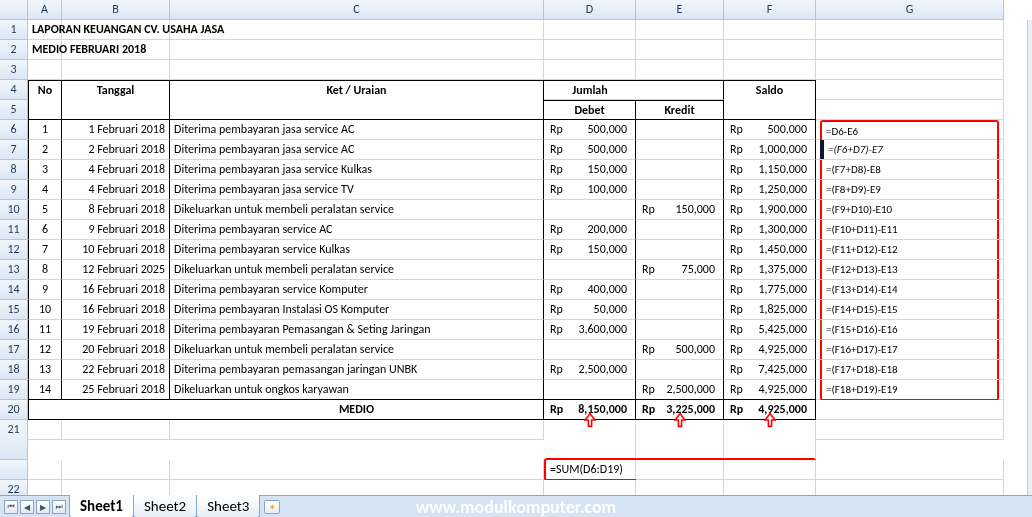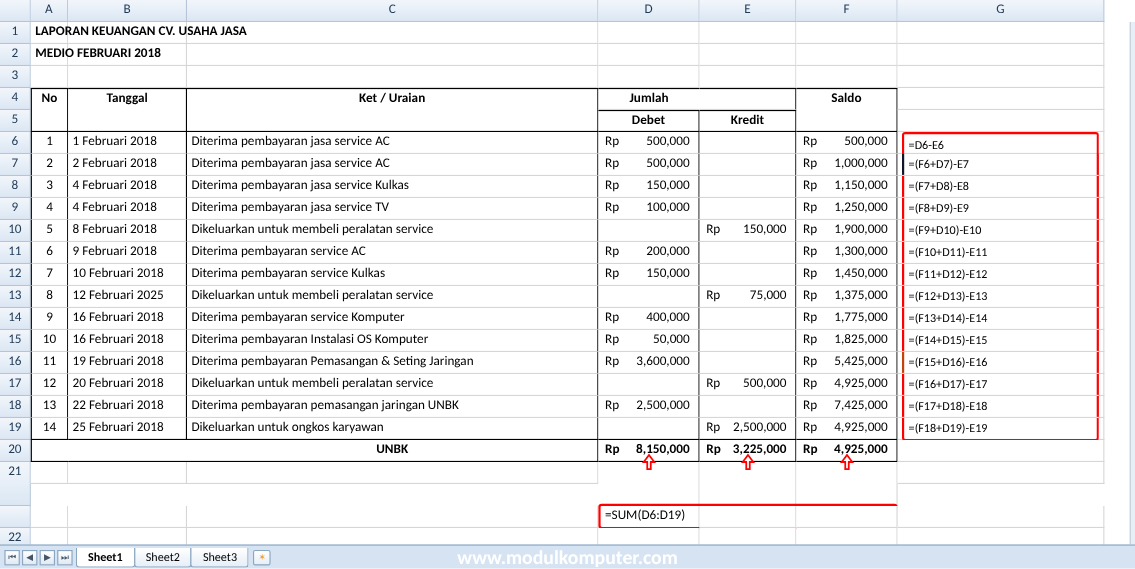--- a/index.html
+++ b/index.html
@@ -9,31 +9,31 @@
 .colhead { background: linear-gradient(#f2f6fb, #dbe7f4); border-right: 1px solid #b5c5d7; border-bottom: 1px solid #b5c5d7; text-align: center; font-size: 12px; line-height: 19px; color: #1f3a57; height: 20px; }
 .colhead.corner { background: linear-gradient(#f2f6fb, #dbe7f4); }
 .rowhead { background: linear-gradient(#f2f6fb, #dbe7f4); border-right: 1px solid #b5c5d7; border-bottom: 1px solid #b5c5d7; text-align: center; font-size: 12px; line-height: 19px; color: #1f3a57; }
 .cell { border-right: 1px solid #d6d6d6; border-bottom: 1px solid #d6d6d6; padding: 0 4px; line-height: 19px; white-space: nowrap; overflow: visible; position: relative; height: 20px; background: #fff; }
 .b-t { border-top: 1px solid #000; }
 .b-b { border-bottom: 1px solid #000; }
 .b-l { border-left: 1px solid #000; }
 .b-r { border-right: 1px solid #000; }
 .bold { font-weight: bold; }
 .center { text-align: center; }
-.right { }
+.right { text-align: right; }
 .num { display: flex; justify-content: space-between; }
 .num .rp { padding-left: 2px; }
 .num .val { padding-right: 4px; }
 .over { position: absolute; left: 4px; white-space: nowrap; z-index: 2; }
 .arrowwrap { display: flex; justify-content: center; align-items: center; }
 .arrow-up { width: 16px; height: 16px; }
 .tabbar { position: absolute; bottom: 0; left: 0; right: 0; height: 22px; background: #d6e3f2; border-top: 1px solid #8aa6c1; display: flex; align-items: center; }
 .navbtns { display: flex; padding: 0 4px; gap: 2px; }
 .navbtn { width: 14px; height: 14px; background: linear-gradient(#fff,#e0e9f3); border: 1px solid #8aa6c1; display: flex; align-items: center; justify-content: center; font-size: 8px; color: #456; cursor: pointer; }
-.tab { background: linear-gradient(#fff,#e6eef7); border: 1px solid #8aa6c1; border-top: none; padding: 2px 10px; font-size: 11px; margin-left: -1px; cursor: pointer; border-radius: 0 0 3px 3px; }
+.tab { background: linear-gradient(#fff,#e6eef7); border: 1px solid #8aa6c1; border-top: none; padding: 2px 10px; font-size: 15px; margin-left: -1px; cursor: pointer; border-radius: 0 0 3px 3px; }
 .tab.active { background: #fff; font-weight: bold; color: #000; }
 .newtab { width: 16px; height: 14px; margin-left: 4px; background: linear-gradient(#fff,#e6eef7); border: 1px solid #8aa6c1; border-radius: 2px; cursor: pointer; font-size: 8px; text-align: center; line-height: 12px; color: #f0a030; }
 .website { position: absolute; left: 50%; transform: translateX(-50%); color: #fff; font-weight: bold; background: rgba(0,80,160,.0); }
 .scrollbar { position: absolute; right: 0; top: 20px; bottom: 22px; width: 5px; background: #e8eef5; border-left: 1px solid #c0ccd9; }
 .formulaG { font-size: 11px; line-height: 19px; }
 </style>
 </head>
 <body>
 
 <div class="sheet">
@@ -121,21 +121,21 @@
         </div>
       </div>
       <div class="cell b-r"></div>
       <div class="cell b-r">
         <div class="num">
           <span class="rp">Rp</span>
           <span class="val">1,000,000</span>
         </div>
       </div>
       <div class="cell formulaG">
-        <div style="border-left:2px solid #0f172a;border-right:2px solid #ff0000;padding:0 4px;">=(F6+D7)-E7</div>
+        <div style="border-left:4px solid #0f172a;border-right:2px solid #ff0000;padding:0 4px;font-style:italic;">=(F6+D7)-E7</div>
       </div>
       <div class="rowhead">8</div>
       <div class="cell center b-l b-r">3</div>
       <div class="cell right b-r">4 Februari 2018</div>
       <div class="cell b-r">Diterima pembayaran jasa service Kulkas</div>
       <div class="cell b-r">
         <div class="num">
           <span class="rp">Rp</span>
           <span class="val">150,000</span>
         </div>
@@ -366,21 +366,21 @@
           <span class="rp">Rp</span>
           <span class="val">4,925,000</span>
         </div>
       </div>
       <div class="cell formulaG">
         <div style="border:2px solid #ff0000;border-top:none;border-radius:0 0 3px 3px;padding:0 4px;">=(F18+D19)-E19</div>
       </div>
       <div class="rowhead">20</div>
       <div class="cell b-l b-b" style="border-right:none"></div>
       <div class="cell b-b" style="border-right:none"></div>
-      <div class="cell bold center b-r b-b">UNBK</div>
+      <div class="cell bold center b-r b-b">MEDIO</div>
       <div class="cell bold b-r b-b">
         <div class="num">
           <span class="rp">Rp</span>
           <span class="val">8,150,000</span>
         </div>
       </div>
       <div class="cell bold b-r b-b">
         <div class="num">
           <span class="rp">Rp</span>
           <span class="val">3,225,000</span>

